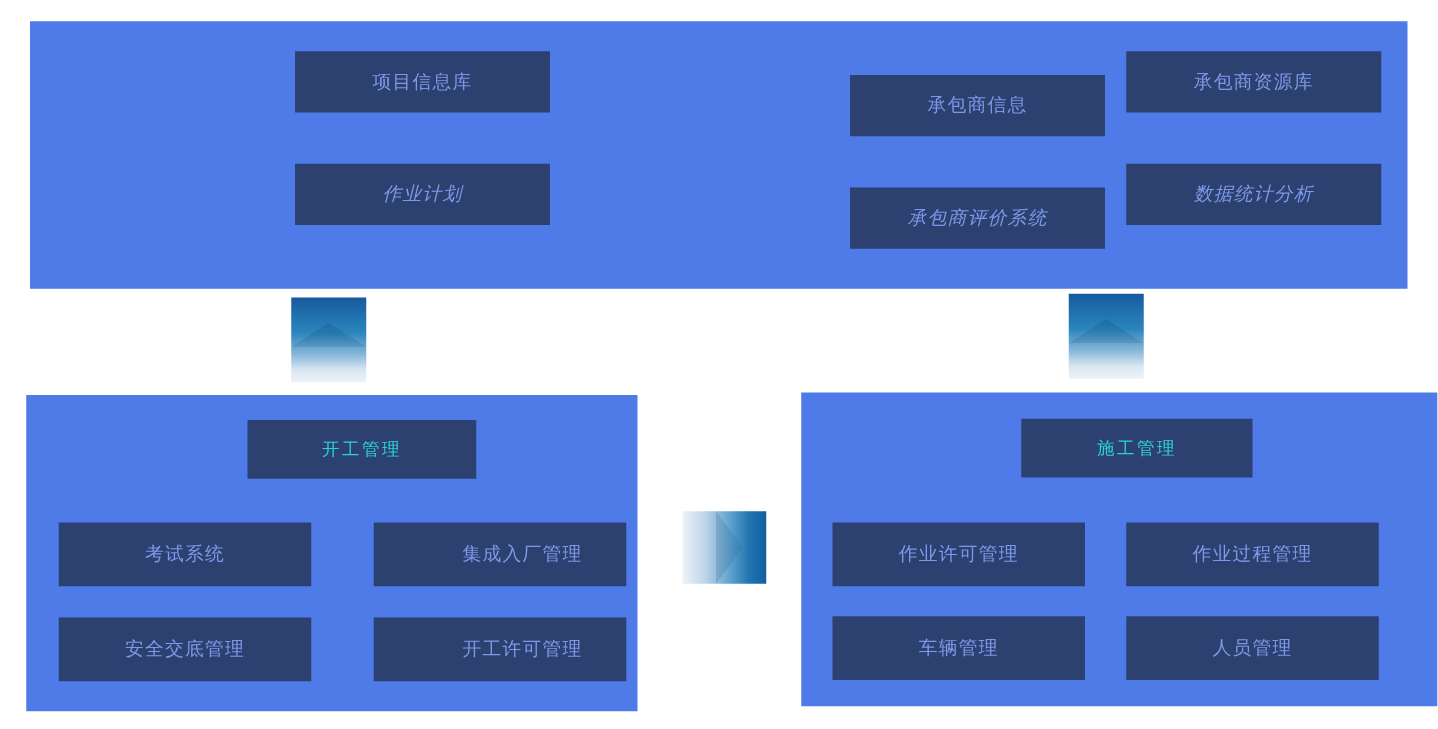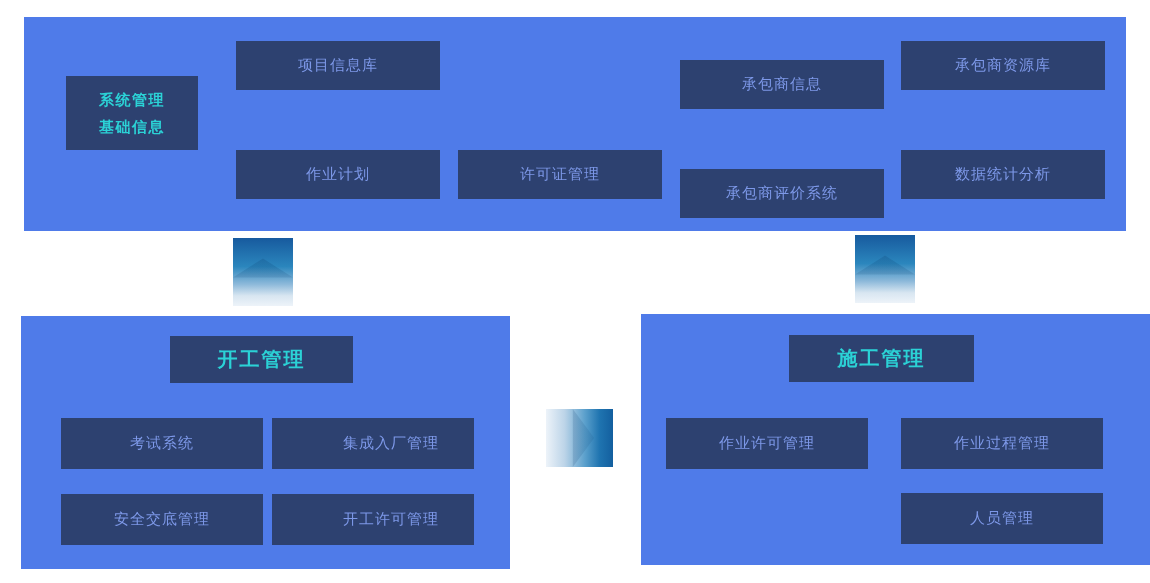--- a/index.html
+++ b/index.html
@@ -18,31 +18,31 @@
   .panel{position:absolute;background:var(--panel-blue);}
   .panel.top{left:24px;top:17px;width:1102px;height:214px;}
   .panel.bottom-left{left:21px;top:316px;width:489px;height:253px;}
   .panel.bottom-right{left:641px;top:314px;width:579px;height:251px;}
 
   .navy{position:absolute;background:var(--box-navy);display:flex;align-items:center;justify-content:center;text-align:center;}
 
   .sys-title{left:42px;top:59px;width:132px;height:74px;flex-direction:column;
     color:var(--title-teal);font-size:15px;font-weight:bold;letter-spacing:1.5px;line-height:27px;}
 
-  .panel-title{color:var(--title-teal);font-size:20px;font-weight:bold;letter-spacing:2px;}
+  .panel-title{color:var(--title-teal);font-size:14px;font-weight:normal;letter-spacing:2px;margin-left:28px;}
   .panel.bottom-left .panel-title{left:149px;top:20px;width:183px;height:47px;}
   .panel.bottom-right .panel-title{left:148px;top:21px;width:185px;height:47px;}
 
   .mbox{color:var(--box-label);font-size:15px;letter-spacing:1px;}
   .panel.top .mbox{width:204px;height:49px;}
-  .top .r1{top:24px;} .top .r2{top:133px;}
+  .top .r1{top:24px;} .top .r2{top:114px;font-style:italic;}
   .top .c1{left:212px;} .top .c2{left:434px;} .top .c3{left:656px;margin-top:19px;} .top .c4{left:877px;}
 
   .panel.bottom-left .mbox,.panel.bottom-right .mbox{width:202px;height:51px;}
-  .bottom-left .c1{left:40px;} .bottom-left .c2{left:251px;padding-left:36px;}
+  .bottom-left .c1{left:26px;} .bottom-left .c2{left:278px;padding-left:36px;}
   .bottom-left .r1{top:102px;} .bottom-left .r2{top:178px;text-align:right;}
   .bottom-right .c1{left:25px;} .bottom-right .c2{left:260px;}
   .bottom-right .r1{top:104px;} .bottom-right .r2{top:179px;}
 
   .connector{position:absolute;overflow:hidden;}
   .connector.vert{width:60px;height:68px;
     background:linear-gradient(180deg,var(--arrow-dark) 0%,#2b86bd 42%,#8db9da 68%,#d8e6f1 85%,var(--arrow-light) 100%);}
   .connector.vert .chev{position:absolute;inset:0;
     clip-path:polygon(50% 30%,0 58%,100% 58%);
     background:linear-gradient(180deg,rgba(9,58,108,0.28) 0%,rgba(9,58,108,0.04) 100%);}
@@ -53,29 +53,24 @@
   .connector.horiz .chev{position:absolute;inset:0;
     clip-path:polygon(40% 0,72% 50%,40% 100%);
     background:linear-gradient(90deg,rgba(9,58,108,0.25) 0%,rgba(9,58,108,0.04) 100%);}
 </style>
 </head>
 <body>
 
 <div class="canvas">
 
   <section class="panel top">
-    <div class="navy sys-title">
-      <span>系统管理</span>
-      <span>基础信息</span>
-    </div>
     <div class="navy mbox r1 c1">项目信息库</div>
     <div class="navy mbox r1 c3">承包商信息</div>
     <div class="navy mbox r1 c4">承包商资源库</div>
     <div class="navy mbox r2 c1">作业计划</div>
-    <div class="navy mbox r2 c2">许可证管理</div>
     <div class="navy mbox r2 c3">承包商评价系统</div>
     <div class="navy mbox r2 c4">数据统计分析</div>
   </section>
 
   <div class="connector vert up-left">
       <div class="chev"></div>
     </div>
   <div class="connector vert up-right">
       <div class="chev"></div>
     </div>
@@ -88,16 +83,17 @@
     <div class="navy mbox r1 c1">考试系统</div>
     <div class="navy mbox r1 c2">集成入厂管理</div>
     <div class="navy mbox r2 c1">安全交底管理</div>
     <div class="navy mbox r2 c2">开工许可管理</div>
   </section>
 
   <section class="panel bottom-right">
     <div class="navy panel-title">施工管理</div>
     <div class="navy mbox r1 c1">作业许可管理</div>
     <div class="navy mbox r1 c2">作业过程管理</div>
+    <div class="navy mbox r2 c1">车辆管理</div>
     <div class="navy mbox r2 c2">人员管理</div>
   </section>
 
 </div>
 
 </body></html>

